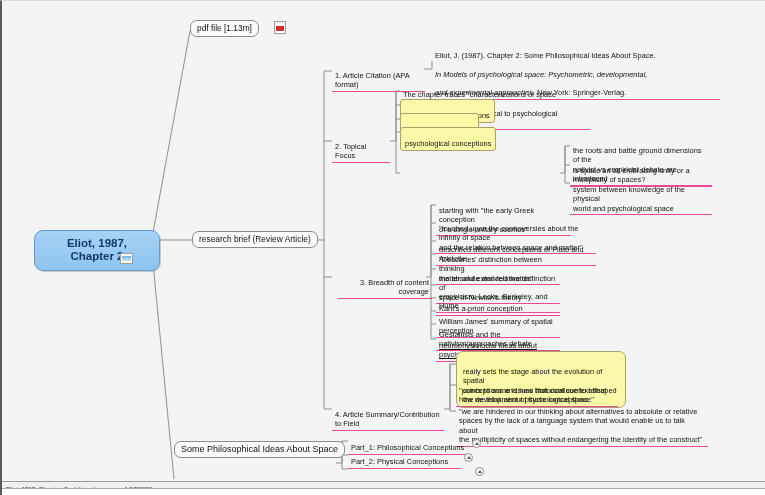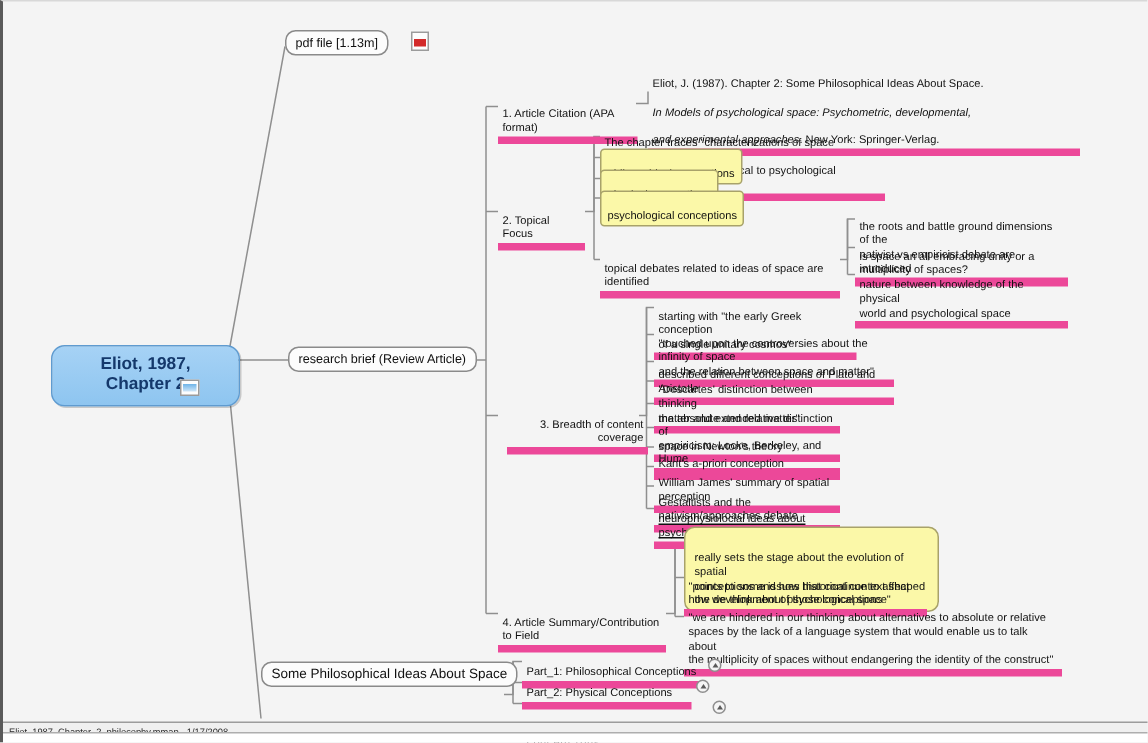--- a/index.html
+++ b/index.html
@@ -24,21 +24,21 @@
     position:absolute;
     box-sizing:border-box;
     font-size:7.4px;
     line-height:9.2px;
     color:#101010;
     white-space:pre-line;
     letter-spacing:0.02px;
   }
   
   .line-node{
-    border-bottom:5px solid #ec4899;
+    border-bottom:1px solid #ec4899;
     padding:1px 3px 1.5px 3px;
   }
   .yellow{
     background:#fbf8a8;
     border:1px solid #a8a26a;
     border-radius:3px;
     padding:1.5px 4px 2px 4px;
   }
   .yellow-big{
     background:#fbf8a8;
@@ -204,34 +204,31 @@
   </div>
   <div class="node yellow" style="left:398px;top:98px;">
     <span>philosophical conceptions</span>
   </div>
   <div class="node yellow" style="left:398px;top:112px;">
     <span>physical conceptions</span>
   </div>
   <div class="node yellow" style="left:398px;top:126px;">
     <span>psychological conceptions</span>
   </div>
-  <div class="node line-node" style="left:398px;top:163px;width:160px;">
-    <span>topical debates related to ideas of space are identified</span>
-  </div>
 
   <div class="node line-node" style="left:568px;top:135px;width:142px;">
     <span>the roots and battle ground dimensions of the
 nativist vs empiricist debate are introduced</span>
   </div>
   <div class="node line-node" style="left:568px;top:155px;width:142px;">
     <span>is space an all embracing unity or a
 multiplicity of spaces?</span>
   </div>
   <div class="node line-node" style="left:568px;top:174px;width:142px;">
-    <span>nature between knowledge of the physical
+    <span>system between knowledge of the physical
 world and psychological space</span>
   </div>
 
   <div class="node line-node" style="left:336px;top:267px;width:94px;text-align:right;">
     <span>3. Breadth of content coverage</span>
   </div>
 
   <div class="node line-node" style="left:434px;top:195px;width:135px;">
     <span>starting with "the early Greek conception
 of a single unitary cosmos"</span>

